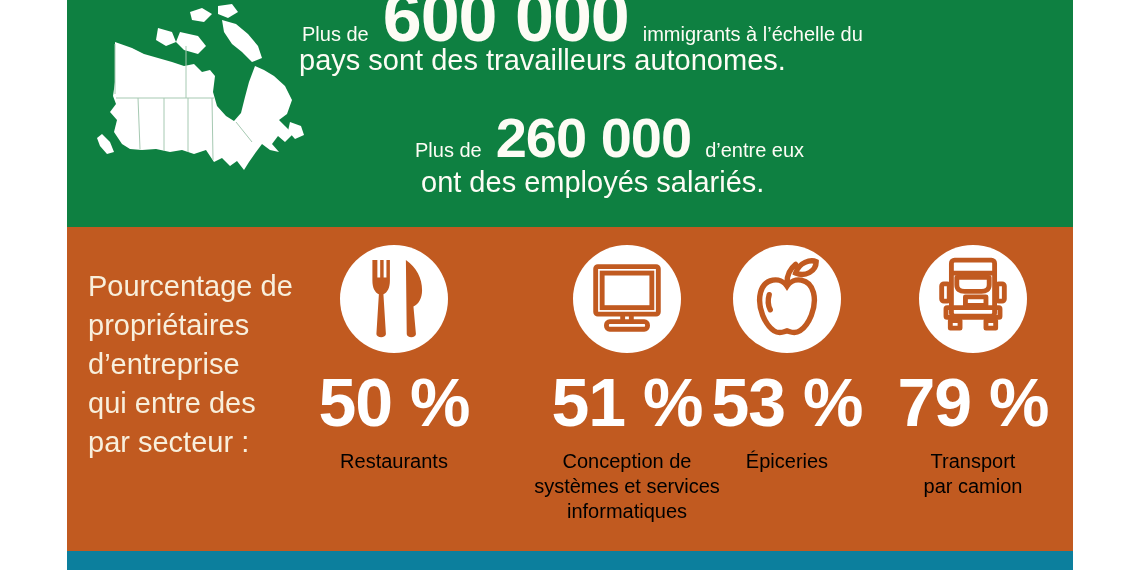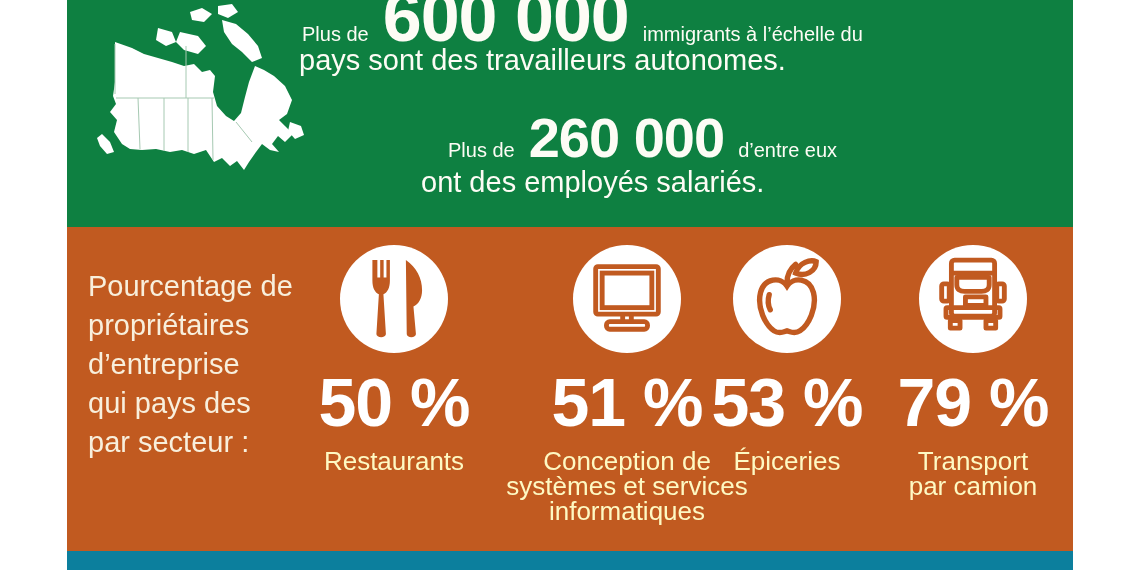--- a/index.html
+++ b/index.html
@@ -18,22 +18,22 @@
   .stat-line2{position:absolute;white-space:nowrap;color:#FDFCF5;font-size:29px;line-height:1;}
   .map{position:absolute;left:19px;top:2px;}
 
   
   .intro{position:absolute;left:21px;top:40px;color:#F8EFDC;font-size:29px;line-height:39px;}
   .col{position:absolute;top:0;width:210px;height:364px;text-align:center;}
   .col .badge{position:absolute;left:51px;top:18px;width:108px;height:108px;border-radius:50%;
     background:#ffffff;display:flex;align-items:center;justify-content:center;}
   .col .pct{position:absolute;left:0;top:141px;width:210px;color:#FFFFFF;
     font-size:68px;font-weight:700;line-height:1;letter-spacing:-1px;}
-  .col .lbl{position:absolute;left:-20px;top:222px;width:250px;color:#fef9c3;
-    font-size:26px;line-height:25px;}
+  .col .lbl{position:absolute;left:-20px;top:222px;width:250px;color:#000000;
+    font-size:20px;line-height:25px;}
   .c1{left:222px;} .c2{left:411px;margin-left:44px;} .c3{left:615px;} .c4{left:801px;}
 </style>
 </head>
 <body>
 
 <div class="page">
   <div class="wrap">
 
     <div class="band-green">
 
@@ -71,33 +71,33 @@
           <path d="M100,44 L100,96"></path>
           <path d="M150,120 L166,140"></path>
         </g>
       </svg>
 
       <div class="stat-row" style="left:235px; top:-18px;">
         <span class="stat-small">Plus de</span><span class="stat-big">600 000</span><span class="stat-small">immigrants à l’échelle du</span>
       </div>
       <div class="stat-line2" style="left:232px; top:46px;">pays sont des travailleurs autonomes.</div>
 
-      <div class="stat-row" style="left:348px; top:110px;margin-left:33px;">
+      <div class="stat-row" style="left:348px; top:110px;">
         <span class="stat-small">Plus de</span><span class="stat-big b2">260 000</span><span class="stat-small">d’entre eux</span>
       </div>
       <div class="stat-line2" style="left:336px; top:168px;margin-left:18px;">ont des employés salariés.</div>
     </div>
 
     <div class="band-orange">
 
       <div class="intro">
         <div>Pourcentage de</div>
         <div>propriétaires</div>
         <div>d’entreprise</div>
-        <div>qui pays des</div>
+        <div>qui entre des</div>
         <div>par secteur :</div>
       </div>
 
       <div class="col c1">
         <div class="badge">
           <svg width="108" height="108" viewBox="0 0 100 100">
             <g fill="#C15A20">
               <path d="M30,14 V33 C30,39.5 32.3,44 36,45.5 L33.7,82.5 C33.5,86.3 42.7,86.3 42.5,82.5
                        L40.2,45.5 C43.9,44 46.2,39.5 46.2,33 V14 H43 V30 H40.4 V14 H37.2 V30 H34.6 V14 Z"></path>
               <path d="M61,14 C71,21 76,31 76,42 C76,50 72.5,55 68,57 L70.3,82.5

